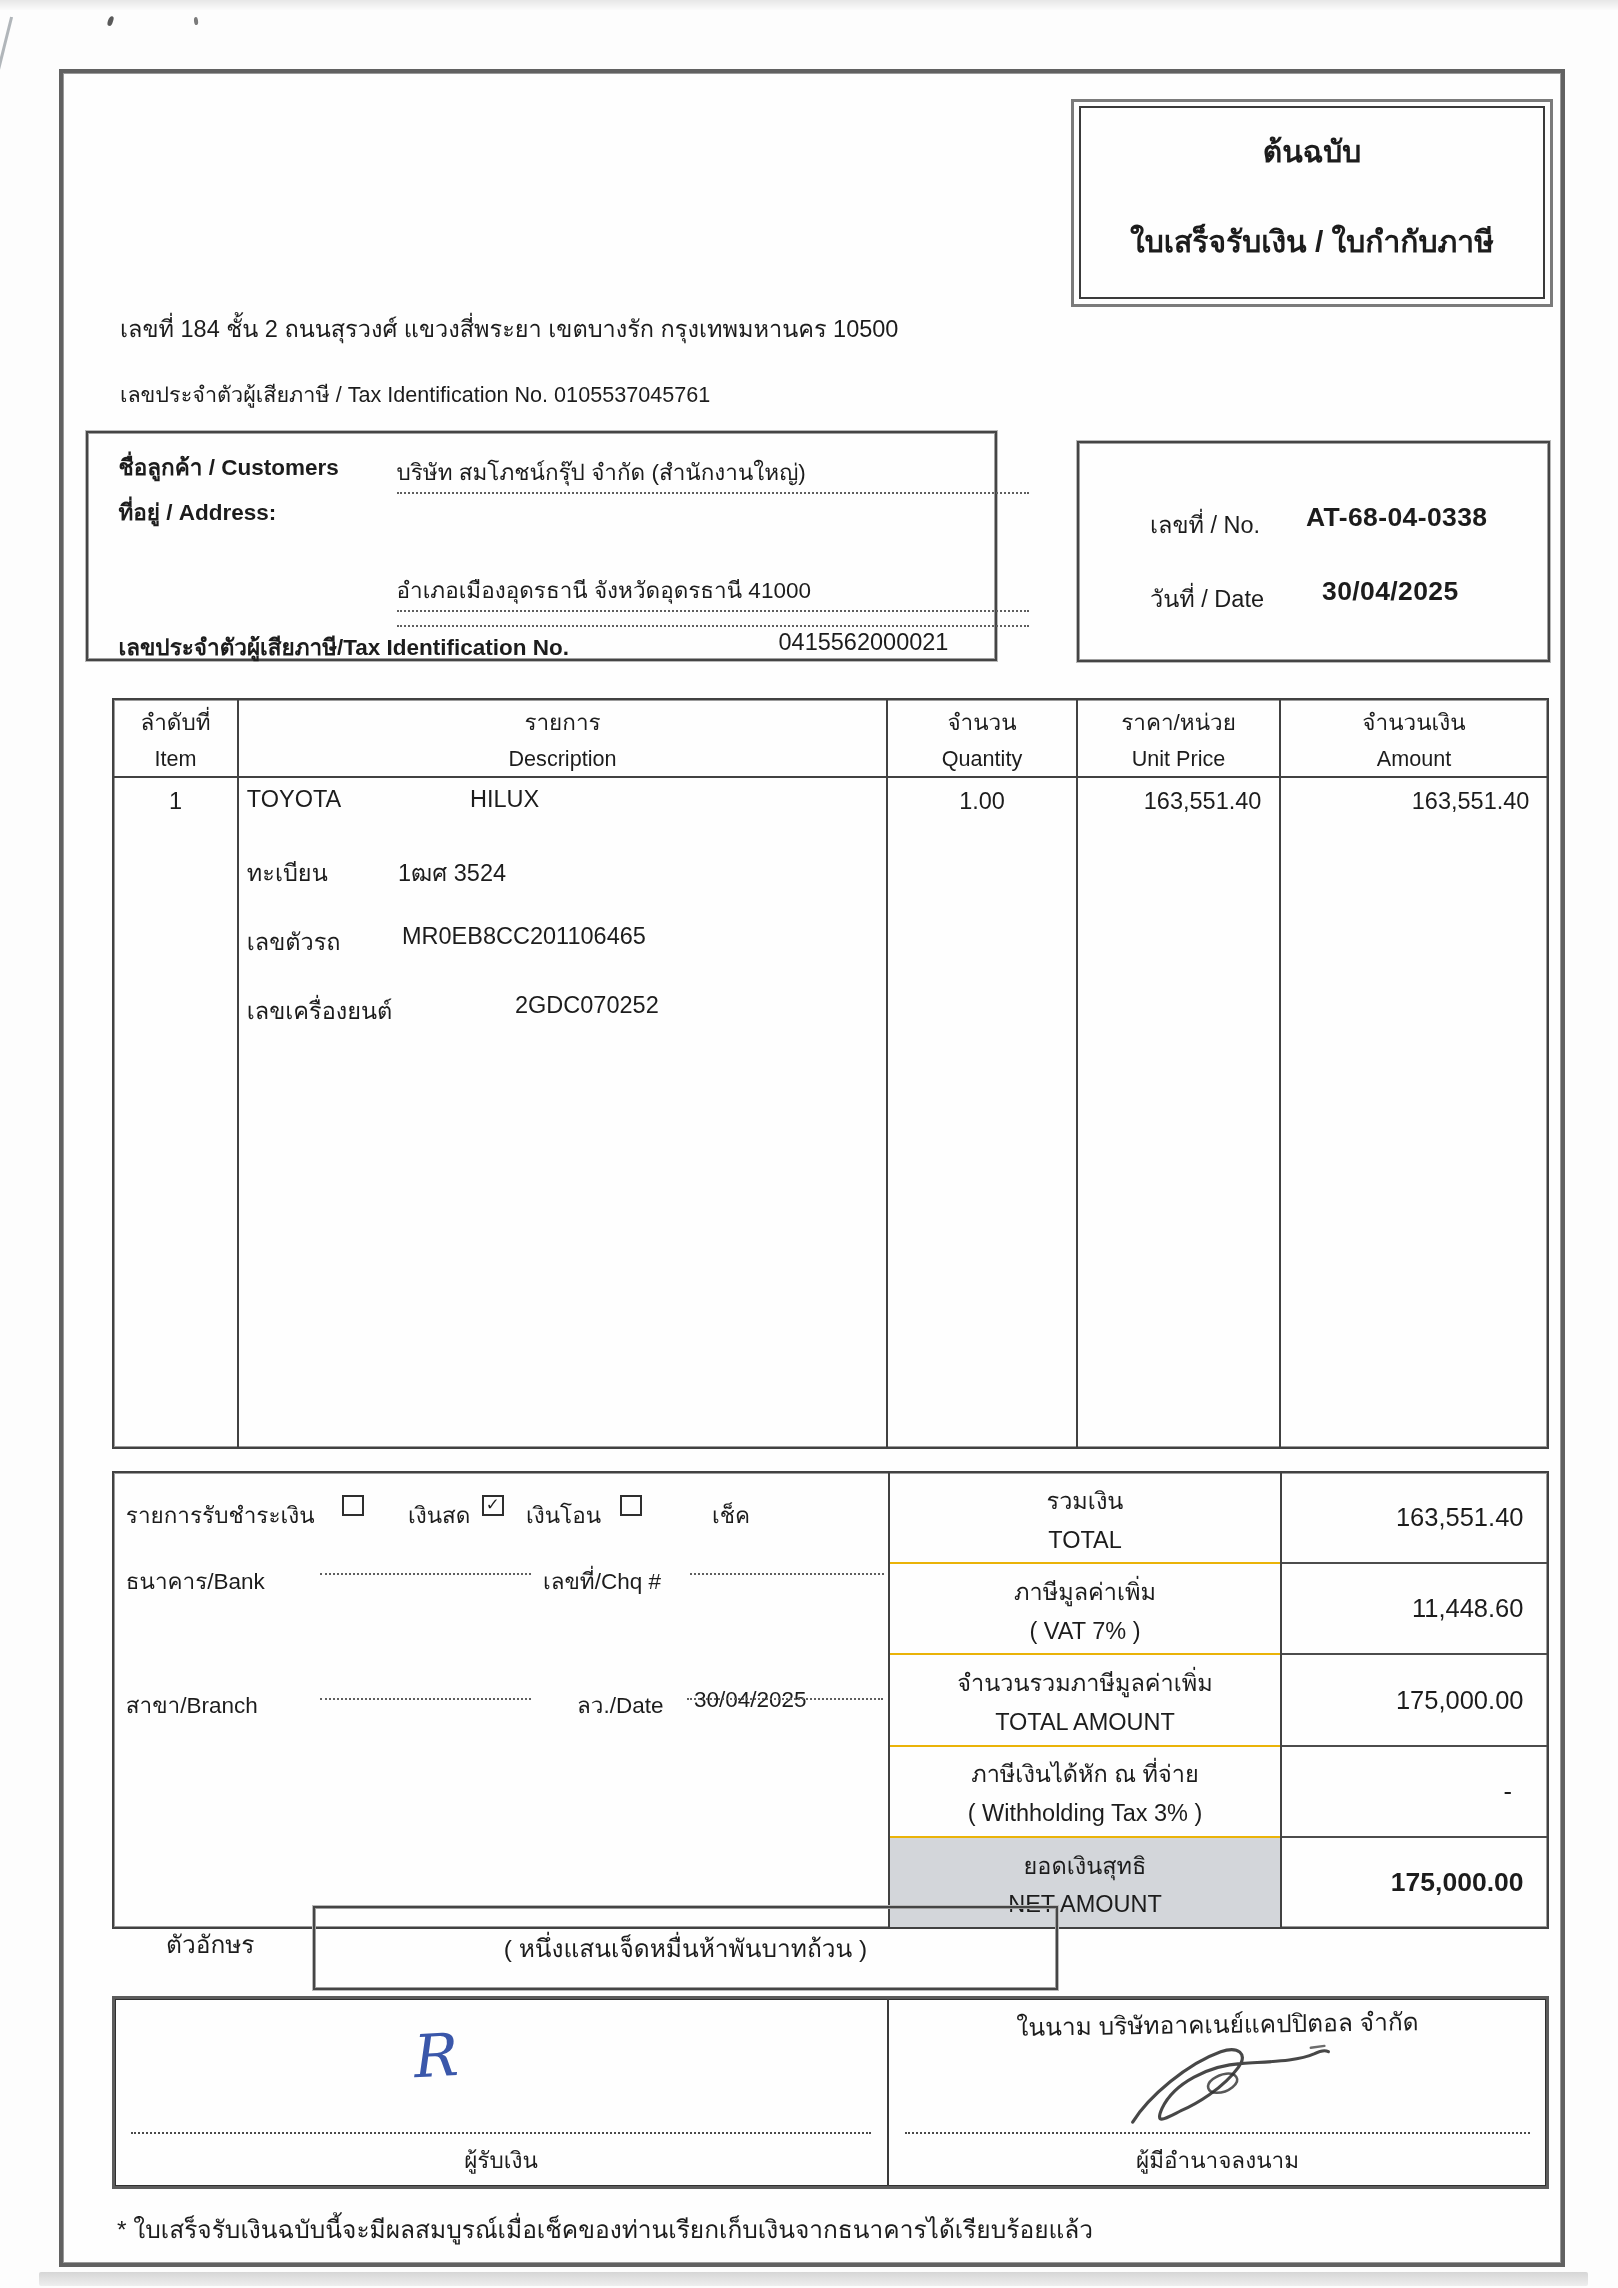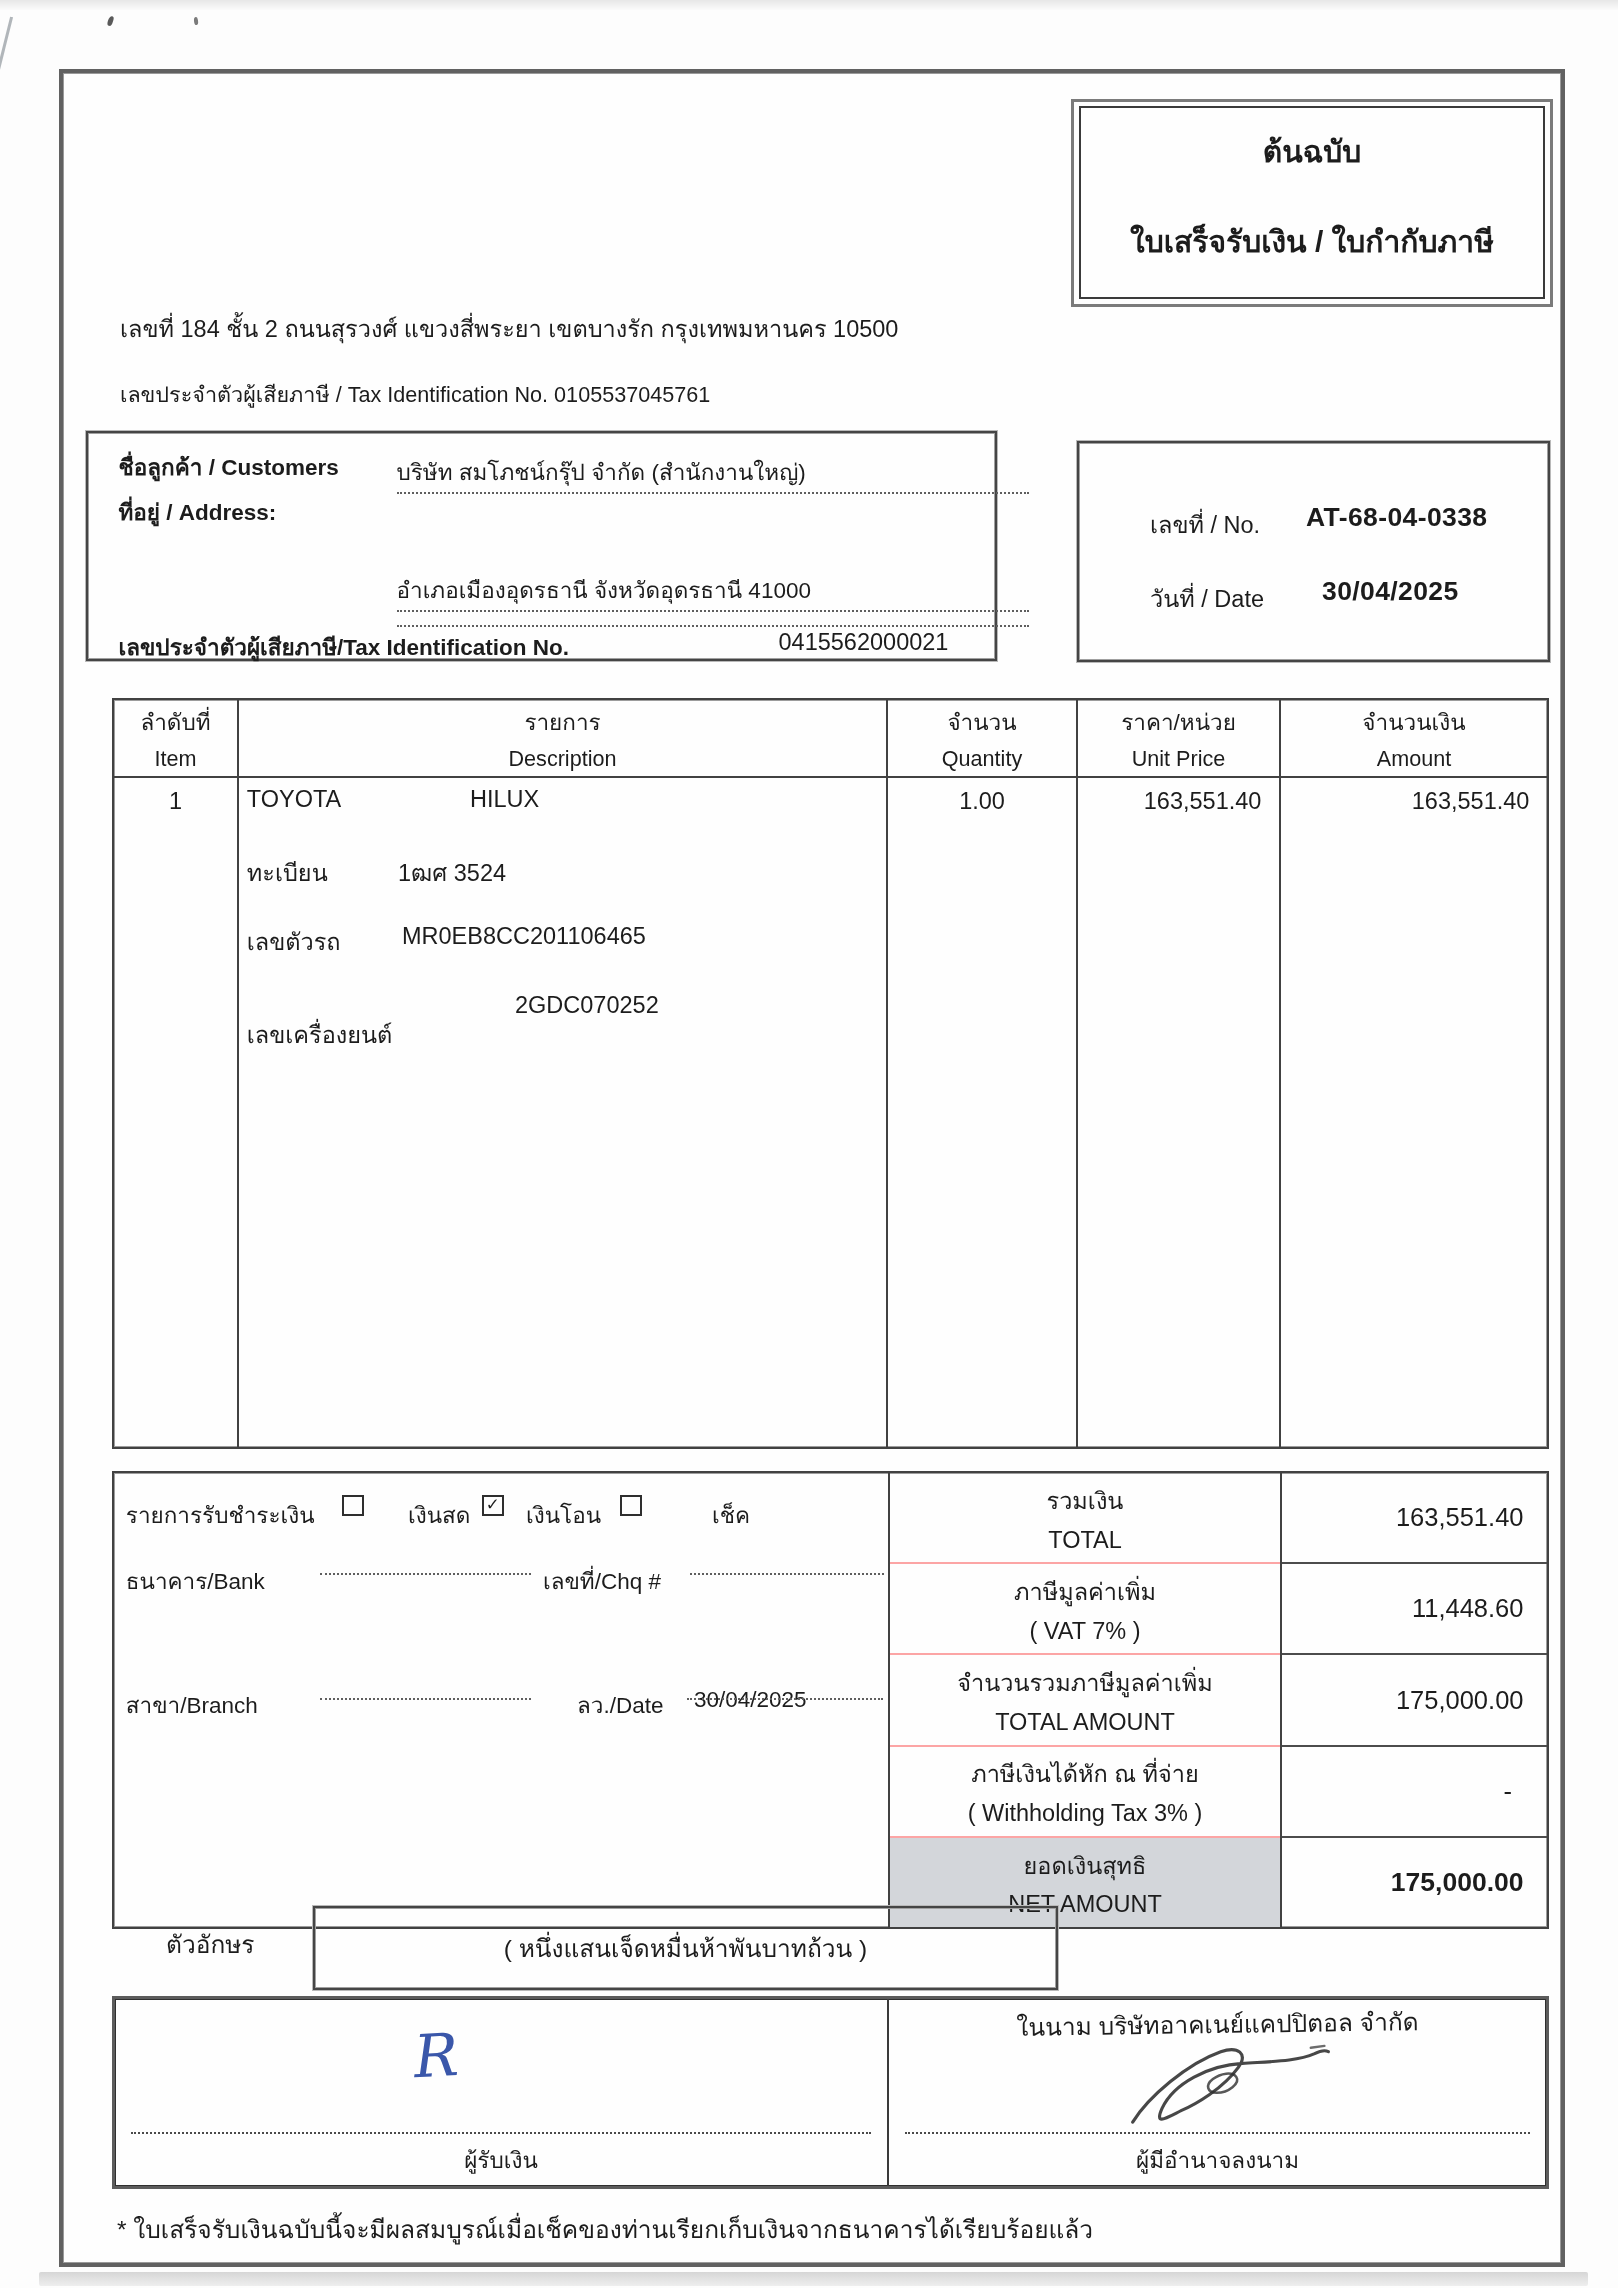--- a/index.html
+++ b/index.html
@@ -58,21 +58,21 @@
   .bodytxt{font-size:23.5px;}
   .item-no{text-align:center;padding-top:9.8px;}
   .qty{text-align:center;padding-top:9.8px;}
   .money{text-align:right;padding-top:9.8px;padding-right:17.6px;}
 
   .summary{left:49px;top:1374px;width:1437px;height:458px;box-sizing:border-box;
     border:2.9px solid #414141;display:flex;box-shadow:inset 0 0 0 1px #9d9d9d;margin-top:24px;}
   .pay-cell{width:776px;border-right:2px solid #414141;position:relative;box-sizing:border-box;}
   .sum-labels{width:392px;border-right:2px solid #414141;display:flex;flex-direction:column;box-sizing:border-box;}
   .sum-values{flex:1;display:flex;flex-direction:column;}
-  .sum-row{flex:1;border-bottom:2px solid #fca5a5;display:flex;flex-direction:column;
+  .sum-row{flex:1;border-bottom:2px solid #eab308;display:flex;flex-direction:column;
     align-items:center;justify-content:center;gap:7.8px;font-size:23.5px;box-sizing:border-box;}
   .sum-row:last-child{border-bottom:none;}
   .val-row{flex:1;border-bottom:2px solid #4c4c4c;display:flex;align-items:center;
     justify-content:flex-end;padding-right:23.5px;font-size:25.5px;box-sizing:border-box;}
   .val-row:last-child{border-bottom:none;}
   .hl-label{background:#d3d6da;}
   .hl-value{font-weight:bold;font-size:26.5px;}
   .pay-text{font-size:22.5px;}
   .checkbox{position:absolute;width:21.6px;height:21.6px;box-sizing:border-box;border:2px solid #2e2e2e;
     display:flex;align-items:center;justify-content:center;font-size:16.7px;line-height:1;}
@@ -162,21 +162,21 @@
       </div>
       <div class="tbl-body">
         <div class="cell c1 bodytxt item-no">1</div>
         <div class="cell c2 bodytxt">
           <span class="abs" style="left:7.8px;top:7.8px;">TOYOTA</span>
           <span class="abs" style="left:231px;top:7.8px;">HILUX</span>
           <span class="abs" style="left:7.8px;top:76px;">ทะเบียน</span>
           <span class="abs" style="left:159px;top:76px;">1ฒศ 3524</span>
           <span class="abs" style="left:7.8px;top:145px;">เลขตัวรถ</span>
           <span class="abs" style="left:163px;top:145px;">MR0EB8CC201106465</span>
-          <span class="abs" style="left:7.8px;top:214px;margin-top:24px;">เลขเครื่องยนต์</span>
+          <span class="abs" style="left:7.8px;top:214px;">เลขเครื่องยนต์</span>
           <span class="abs" style="left:276px;top:214px;">2GDC070252</span>
         </div>
         <div class="cell c3 bodytxt qty">1.00</div>
         <div class="cell c4 bodytxt money">163,551.40</div>
         <div class="cell c5 bodytxt money">163,551.40</div>
       </div>
     </div>
 
     <div class="abs summary">
       <div class="pay-cell">

